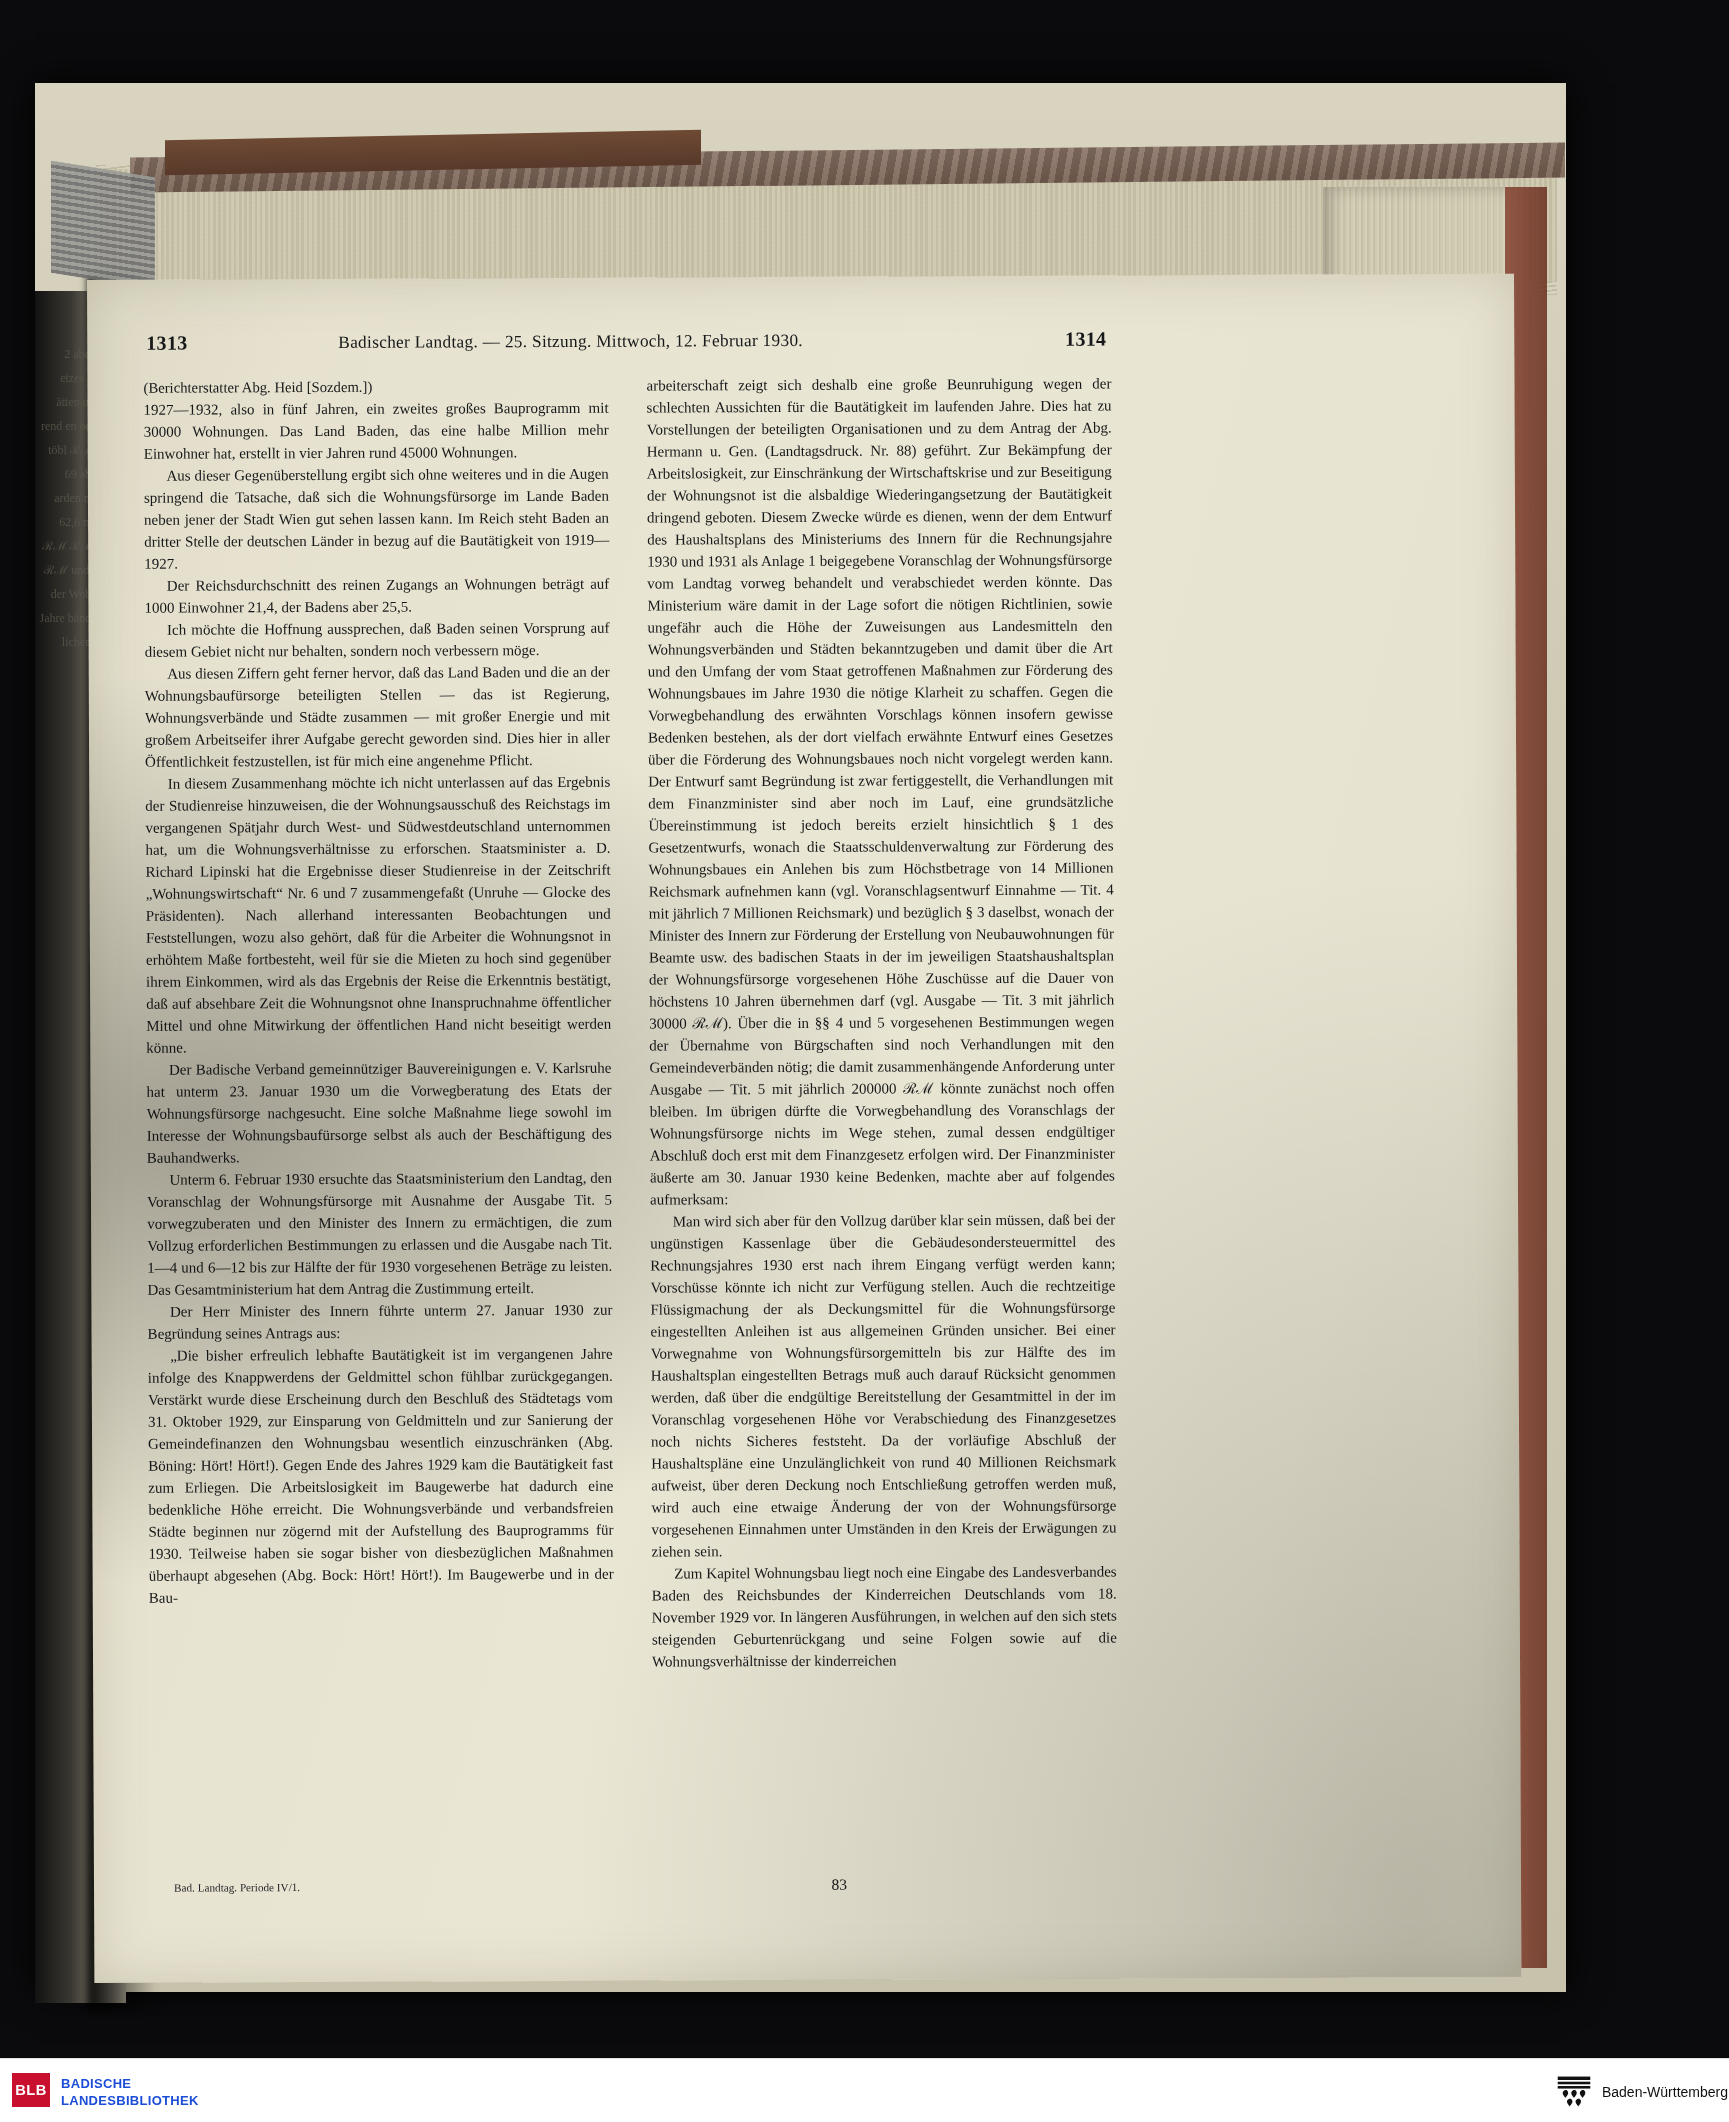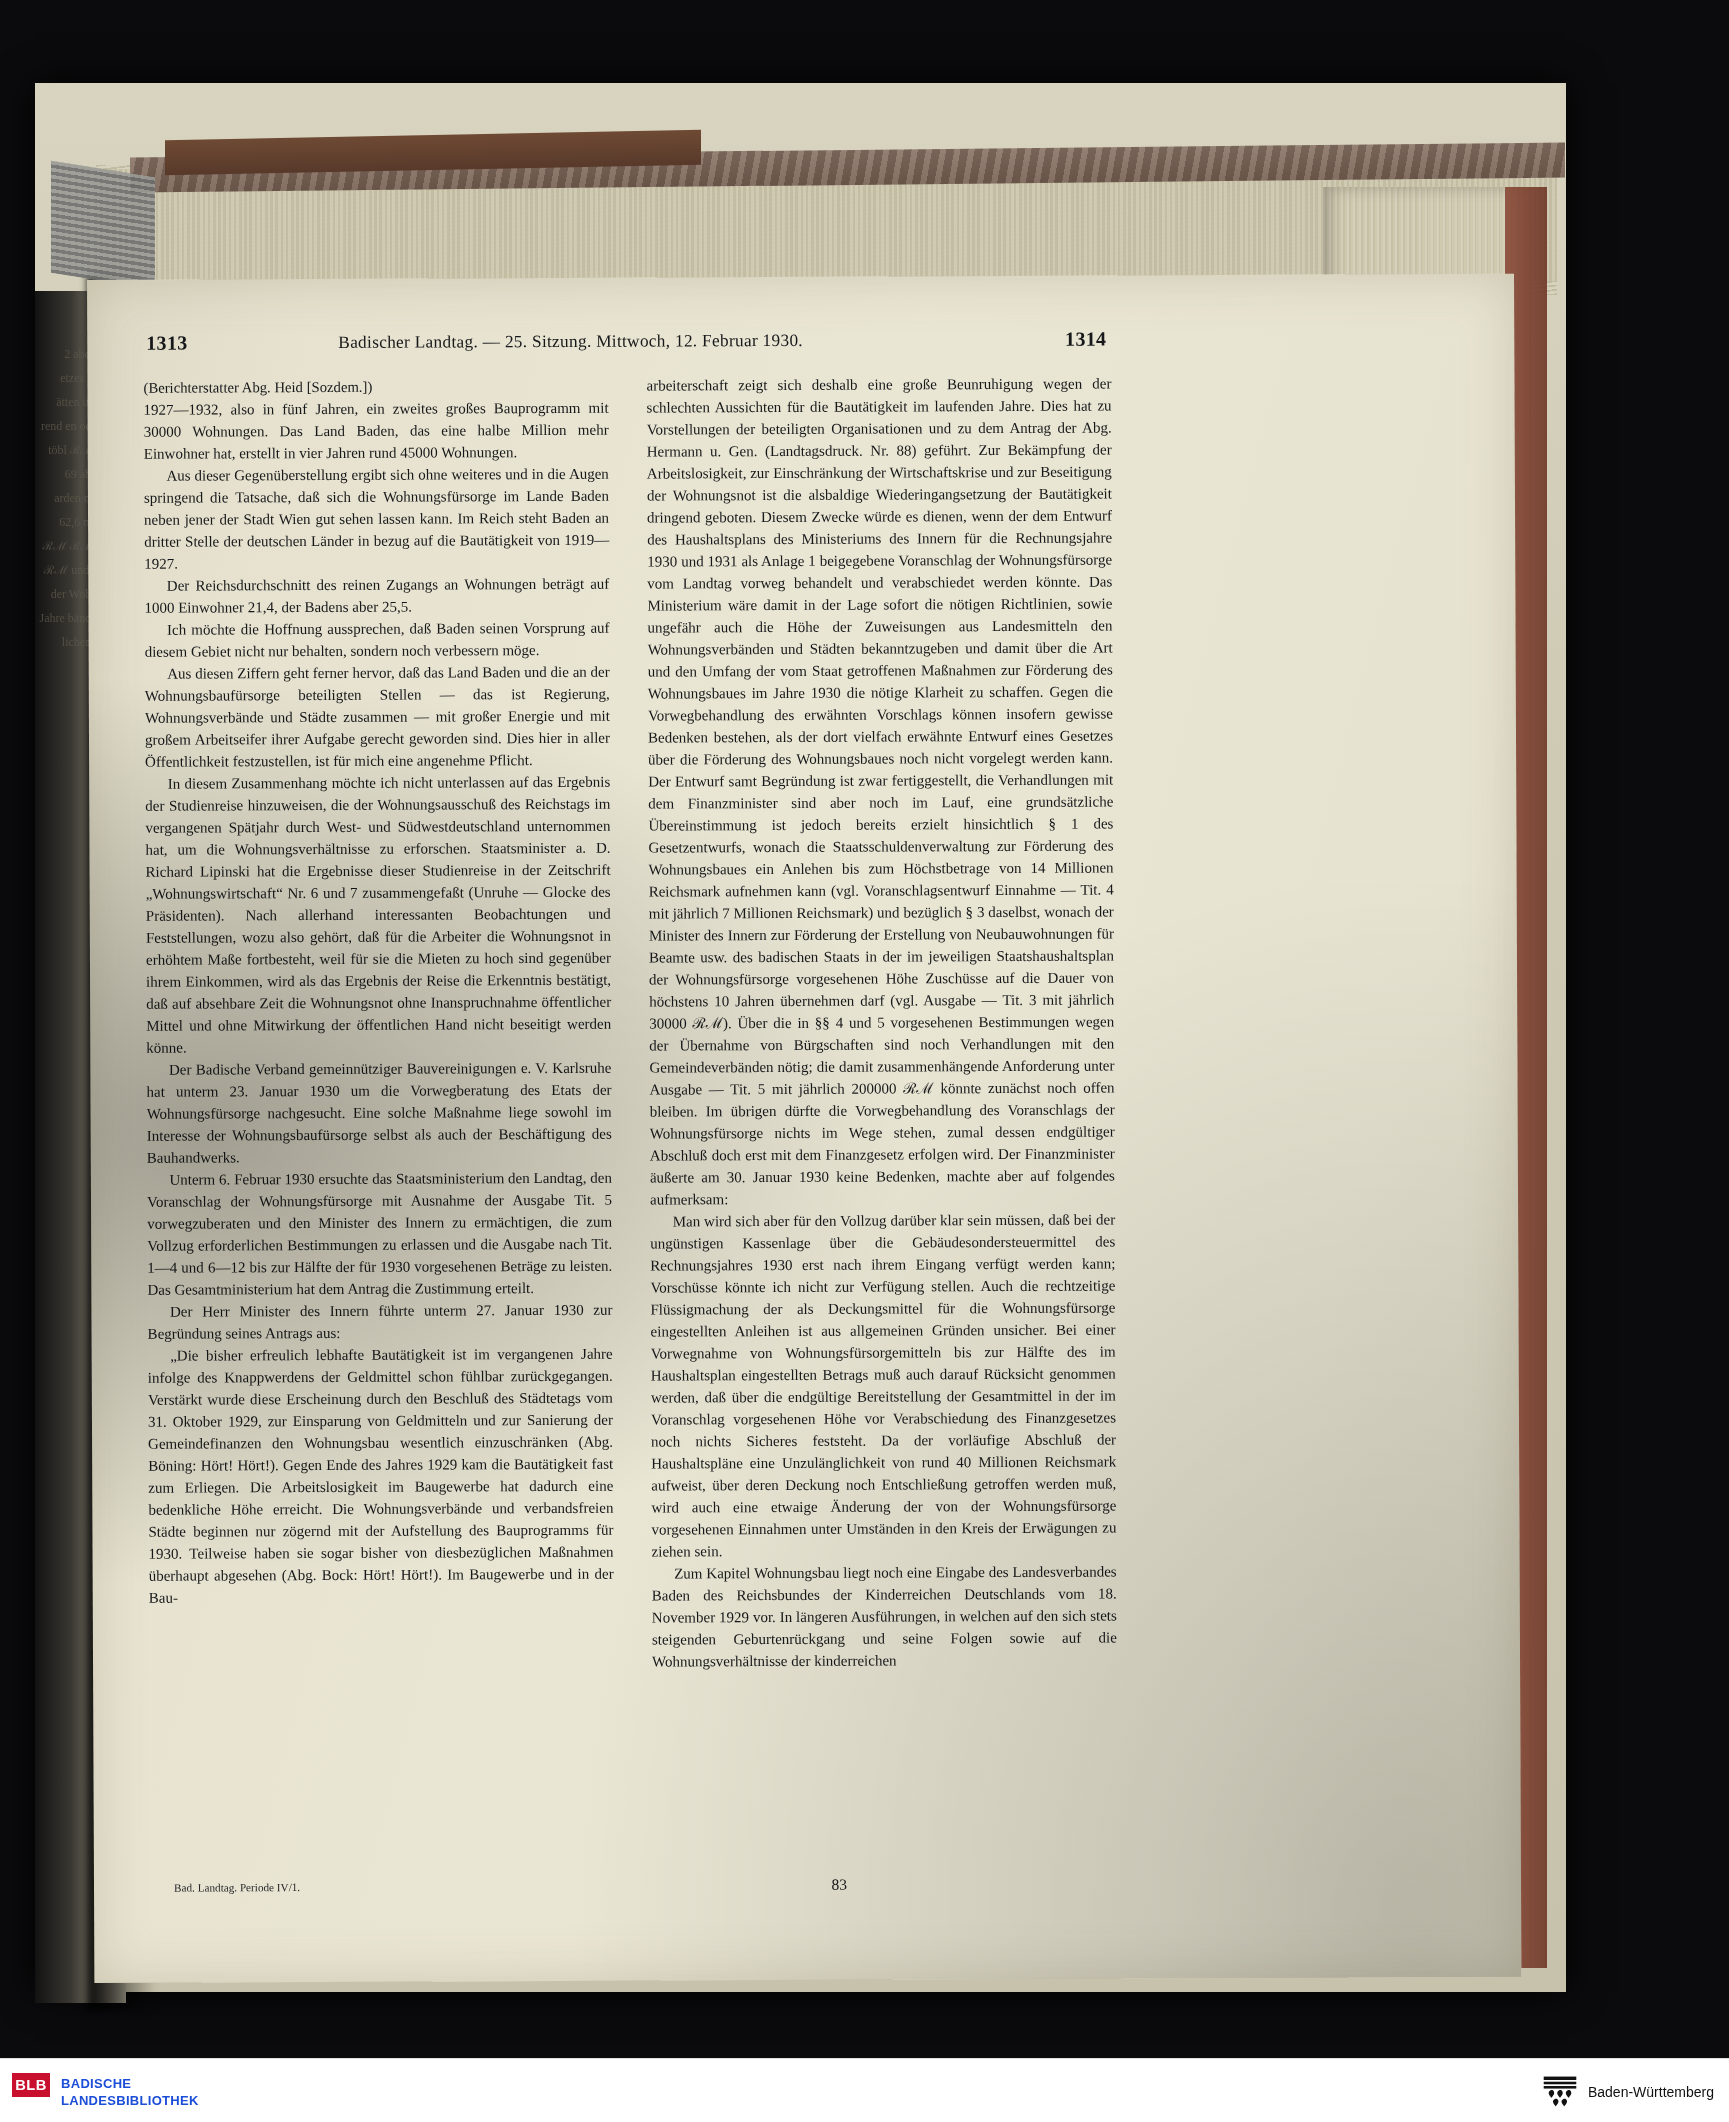--- a/index.html
+++ b/index.html
@@ -254,21 +254,21 @@
     width: 1729px;
     height: 65px;
     background: #ffffff;
     border-top: 0.9px solid #e2e2e2;
   }
   .blb-logo {
     position: absolute;
     left: 12px;
     top: 14px;
     width: 38px;
-    height: 24px;
+    height: 34px;
     background: #c8102e;
     color: #fff;
     font-family: "Liberation Sans", sans-serif;
     font-size: 14.7px;
     font-weight: bold;
     display: flex;
     align-items: center;
     justify-content: center;
     letter-spacing: 0.4px;
   }
@@ -278,21 +278,21 @@
     top: 15.6px;
     font-family: "Liberation Sans", sans-serif;
     font-size: 13px;
     font-weight: bold;
     line-height: 17.3px;
     color: #1d4ed8;
     letter-spacing: 0.3px;
   }
   .bw-wrap {
     position: absolute;
-    right: 15px;
+    right: 1px;
     top: 14px;
     display: flex;
     align-items: center;
     gap: 10.4px;
   }
   .bw-crest {
     width: 36px; height: 38px;
     display: block;
   }
   .bw-text {

